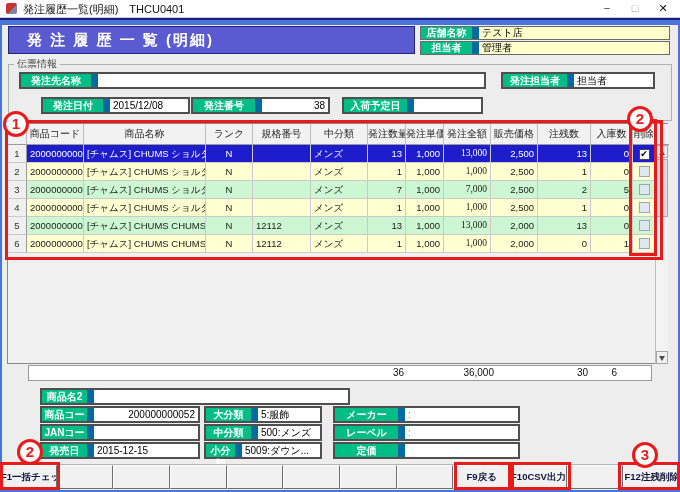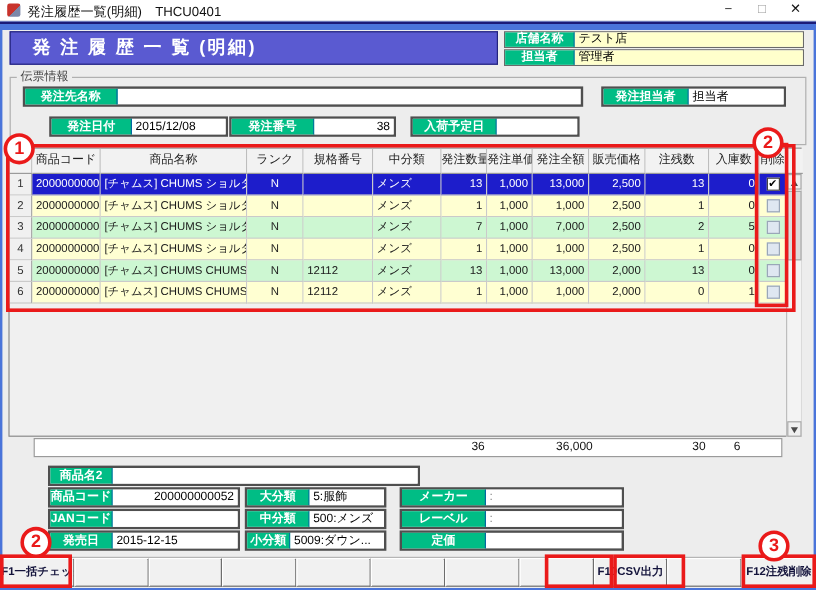--- a/index.html
+++ b/index.html
@@ -24,21 +24,21 @@
   .edge-b { position:absolute; left:0; top:490px; width:680px; height:2px; background:#4a74da; }
 
   
   .header-band { position:absolute; left:8px; top:26px; width:407px; height:28px; background:#5a5ad1;
                  border:1px solid #23237e; color:#fff; font-size:15px; font-weight:bold;
                  line-height:26px; padding-left:18px; letter-spacing:2px; white-space:nowrap; }
 
   
   .pair { position:absolute; display:flex; border:2px solid #4f4f4f; background:#fff; height:17px; }
   .plabel { background:#00bd85; color:#fff; font-size:10px; font-weight:bold; text-align:center;
-            line-height:13px; border-right:1px solid #0369a1; flex:none; }
+            line-height:13px; border-right:7px solid #0369a1; flex:none; }
   .pfield { flex:1; background:#fff; font-size:10px; line-height:13px; padding:0 3px; white-space:nowrap; overflow:hidden; }
   .pfield.yellow { background:#ffffcc; }
   .pfield.num { text-align:right; }
   .pfield.faint { color:#8a8a8a; }
   .pair.slim { height:14px; border-width:1px; border-color:#6a6a6a; }
   .pair.slim .plabel, .pair.slim .pfield { line-height:12px; }
 
   
   .groupbox { position:absolute; left:8px; top:64px; width:664px; height:57px; border:1px solid #b0b0b0; }
   .group-label { position:absolute; left:14px; top:57px; background:#ededed; font-size:10px; color:#444; padding:0 3px; }
@@ -52,21 +52,21 @@
   .grid-row .cell { border-right:1px solid #cacaca; border-bottom:1px solid #cacaca; font-size:9.5px;
                     line-height:17px; color:#1a1a1a; overflow:hidden; white-space:nowrap; padding:0 3px; }
   .grid-row .rownum { background:#f0f0f0; border-right:1px solid #9a9a9a; text-align:center; padding:0; color:#333; }
   .row-cream .cell { background:#ffffd2; }
   .row-green .cell { background:#cdf7d2; }
   .row-sel .cell { background:#1d1dcb; color:#fff; }
   .row-sel .rownum, .row-cream .rownum, .row-green .rownum { background:#f0f0f0; color:#333; }
   .c0{width:19px;flex:none;} .c1{width:57px;flex:none;text-align:right;} .c2{width:122px;flex:none;}
   .c3{width:47px;flex:none;text-align:center;} .c4{width:58px;flex:none;} .c5{width:57px;flex:none;}
   .c6{width:38px;flex:none;text-align:right;} .c7{width:38px;flex:none;text-align:right;}
-  .c8{width:47px;flex:none;text-align:right;} .c9{width:47px;flex:none;text-align:right;}
+  .c8{width:47px;flex:none;text-align:right;font-family:Liberation Serif, serif;} .c9{width:47px;flex:none;text-align:right;}
   .c10{width:53px;flex:none;text-align:right;} .c11{width:42px;flex:none;text-align:right;}
   .c12{width:23px;flex:none;text-align:center;padding:0!important;} .c13{width:13px;flex:none;border-right:none!important;}
   .checkbox { display:inline-block; width:11px; height:11px; margin-top:3px; background:#dfe7f1;
               border:1px solid #9aa7b8; font-size:9px; line-height:9px; color:#000; text-align:center; }
   .checkbox.on { background:#fff; border-color:#444; font-weight:bold; }
 
   
   .vscroll { position:absolute; left:647px; top:21px; width:13px; height:219px; background:#f3f3f3; border-left:1px solid #bdbdbd; }
   .sbtn { position:absolute; left:0; width:12px; height:13px; background:#f0f0f0; border:1px solid #a8a8a8; }
   .sbtn.up { top:0; } .sbtn.down { bottom:0; }
@@ -315,20 +315,21 @@
 
   <div class="fbar">
     <span class="fbtn">F1一括チェック</span>
     <span class="fbtn"></span>
     <span class="fbtn"></span>
     <span class="fbtn"></span>
     <span class="fbtn"></span>
     <span class="fbtn"></span>
     <span class="fbtn"></span>
     <span class="fbtn"></span>
+    <span class="fbtn">F9戻る</span>
     <span class="fbtn">F10CSV出力</span>
     <span class="fbtn"></span>
     <span class="fbtn">F12注残削除</span>
   </div>
 
   <div class="ann-rect" style="left:5px; top:120px; width:658px; height:140px;"></div>
   <div class="ann-rect" style="left:629px; top:119px; width:28px; height:137px;"></div>
   <div class="ann-rect" style="left:0px; top:462px; width:60px; height:28px;"></div>
   <div class="ann-rect" style="left:454px; top:462px; width:57px; height:28px;"></div>
   <div class="ann-rect" style="left:511px; top:462px; width:60px; height:28px;"></div>

